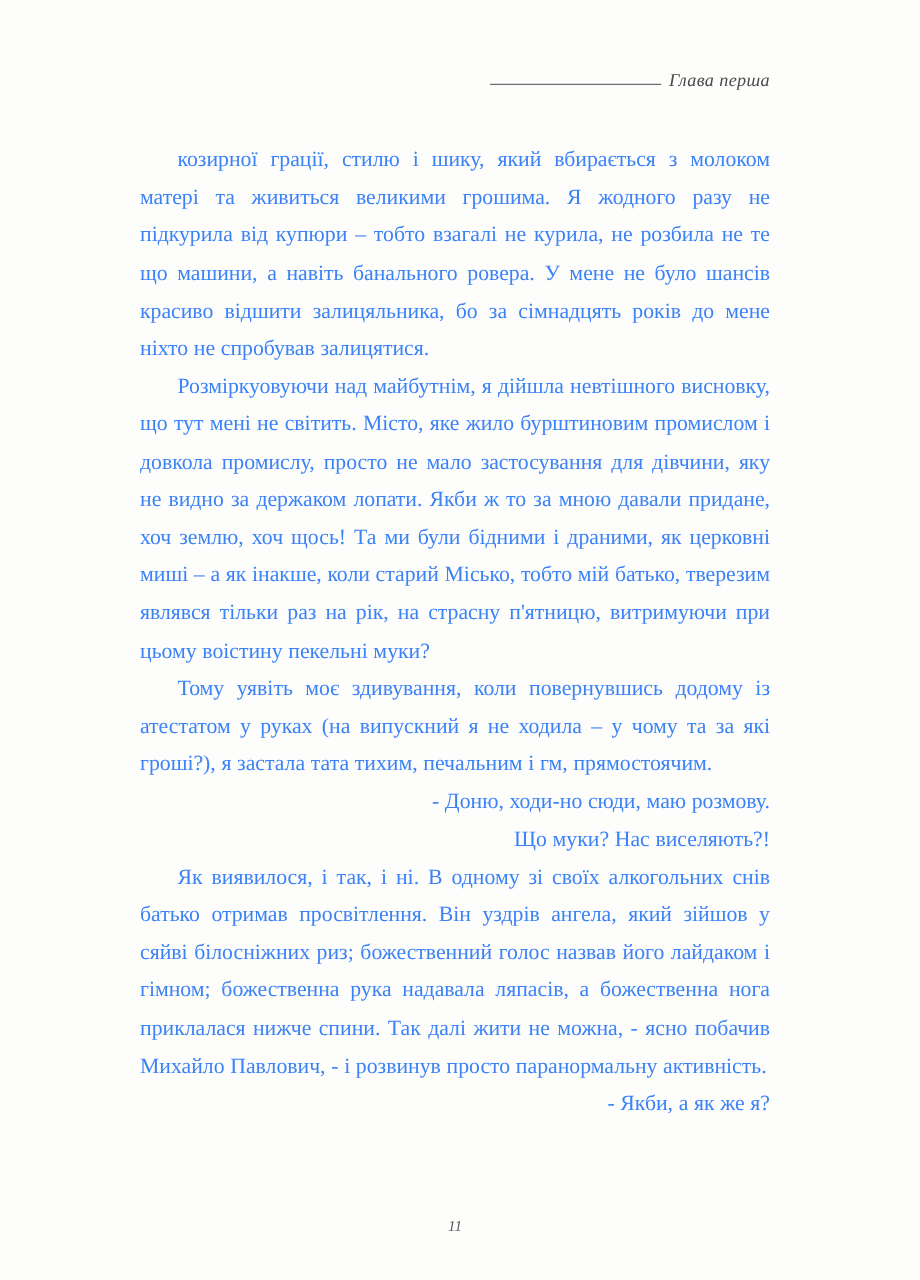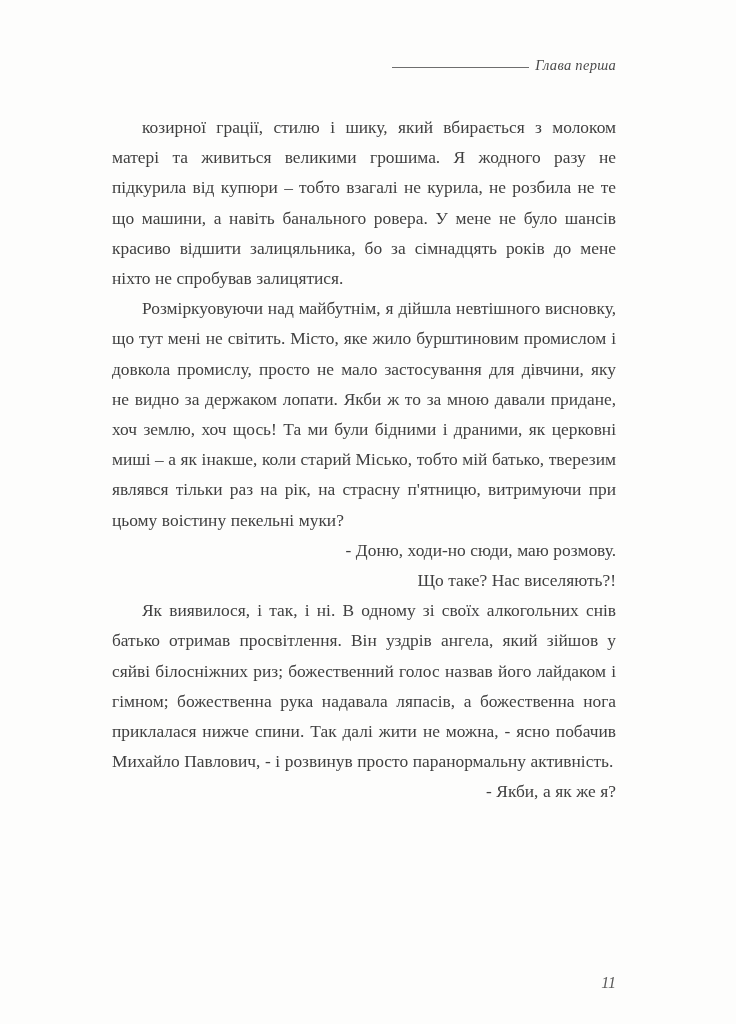--- a/index.html
+++ b/index.html
@@ -60,56 +60,57 @@
     left: 88px;
     width: 504px;
   }
 
   .para {
     margin: 0;
     text-indent: 30px;
     text-align: justify;
     font-size: 17.4px;
     line-height: 30.2px;
-    color: #404040;
+    color: #3b82f6;
     hyphens: manual;
     -webkit-hyphens: manual;
     word-spacing: 0.2px;
   }
   .para.dialogue {
     text-align: right;
   }
 
   
   .folio {
     position: absolute;
     top: 975px;
     left: 88px;
     width: 504px;
-    text-align: right;
+    text-align: center;
     font-style: italic;
-    font-size: 16px;
+    font-size: 12px;
     color: #5b5b5b;
     line-height: 1;
   }
 </style>
 </head>
 <body>
 
 <div class="page">
 
   <div class="running-head">
     <div class="head-rule"></div>
     <div class="head-title">Глава перша</div>
   </div>
 
   <div class="text-block">
     <p class="para">козирної грації, стилю і шику, який вбирається з молоком матері та живиться великими грошима. Я жодного разу не підкурила від купюри – тобто взагалі не курила, не розбила не те що машини, а навіть банального ровера. У мене не було шансів красиво відшити залицяльника, бо за сімнадцять років до мене ніхто не спробував залицятися.</p>
     <p class="para">Розміркуовуючи над майбутнім, я дійшла невтішного висновку, що тут мені не світить. Місто, яке жило бурштиновим промислом і довкола промислу, просто не мало застосування для дівчини, яку не видно за держаком лопати. Якби ж то за мною давали придане, хоч землю, хоч щось! Та ми були бідними і драними, як церковні миші – а як інакше, коли старий Місько, тобто мій батько, тверезим являвся тільки раз на рік, на страсну п'ятницю, витримуючи при цьому воістину пекельні муки?</p>
+    <p class="para">Тому уявіть моє здивування, коли повернувшись додому із атестатом у руках (на випускний я не ходила – у чому та за які гроші?), я застала тата тихим, печальним і гм, прямостоячим.</p>
     <p class="para dialogue">- Доню, ходи-но сюди, маю розмову.</p>
-    <p class="para dialogue">Що таке? Нас виселяють?!</p>
+    <p class="para dialogue">Що муки? Нас виселяють?!</p>
     <p class="para">Як виявилося, і так, і ні. В одному зі своїх алкогольних снів батько отримав просвітлення. Він уздрів ангела, який зійшов у сяйві білосніжних риз; божественний голос назвав його лайдаком і гімном; божественна рука надавала ляпасів, а божественна нога приклалася нижче спини. Так далі жити не можна, - ясно побачив Михайло Павлович, - і розвинув просто паранормальну активність.</p>
     <p class="para dialogue">- Якби, а як же я?</p>
   </div>
 
   <div class="folio">11</div>
 
 </div>
 
 </body></html>

